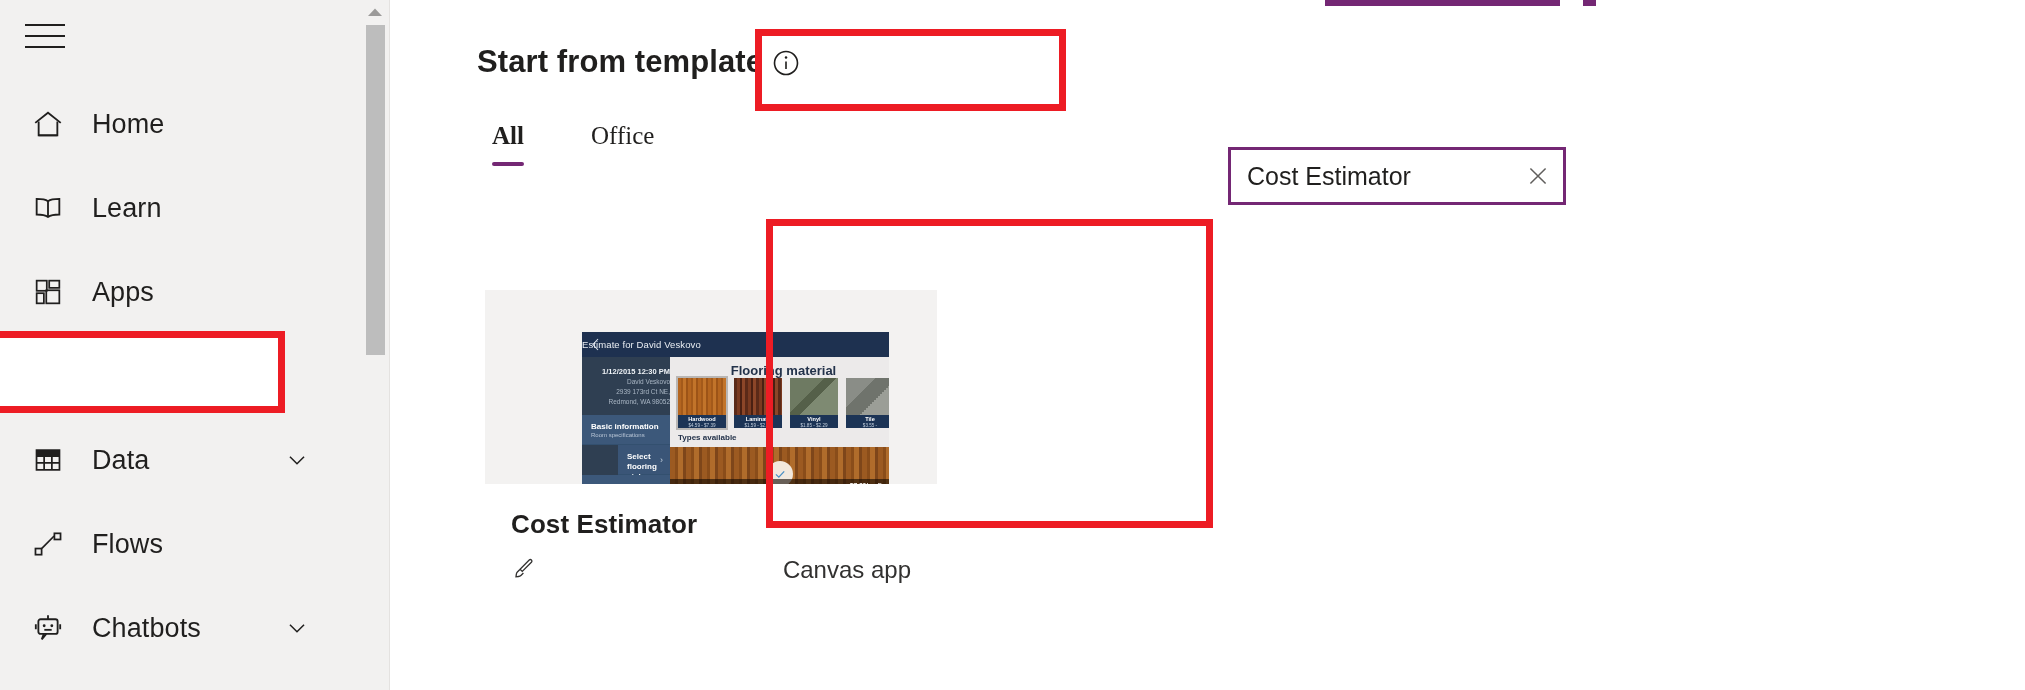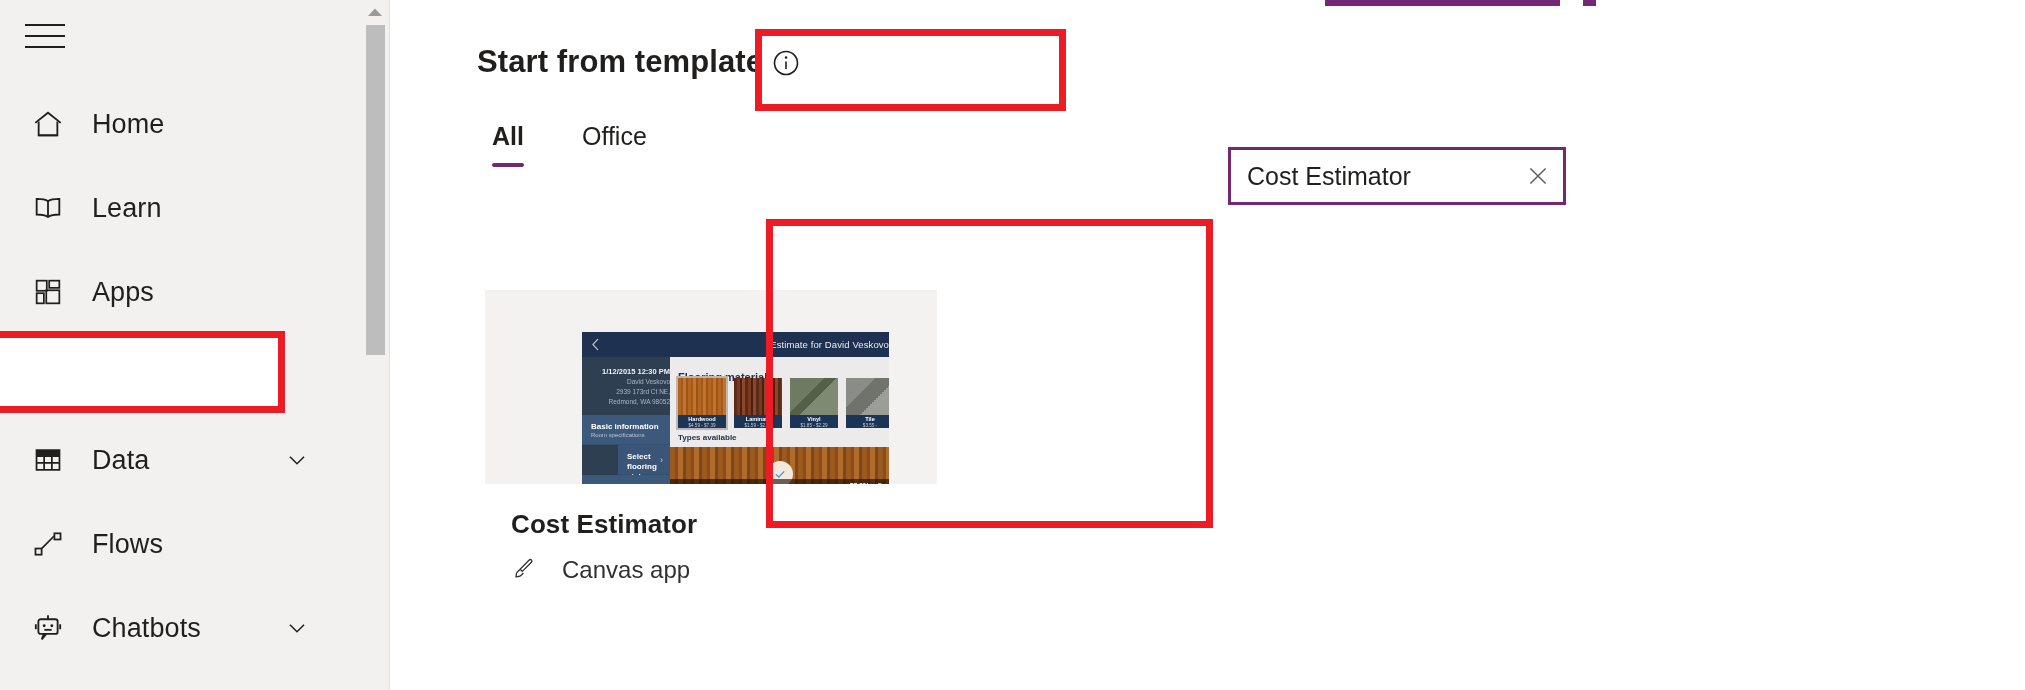--- a/index.html
+++ b/index.html
@@ -174,21 +174,22 @@
     margin-top: 2px;
   }
 
   
   #tabs {
     position: absolute;
     left: 88px;
     top: 122px;
     display: flex;
     align-items: flex-end;
-    gap: 0;
+    gap: 9px;
+    font-family: Liberation Serif, serif;
   }
   .tab {
     position: relative;
     padding: 0 14px 16px 14px;
     font-size: 25px;
     color: #201f1e;
     cursor: pointer;
     white-space: nowrap;
   }
   .tab + .tab { margin-left: 30px; }
@@ -289,20 +290,21 @@
     font-weight: bold;
     color: #201f1e;
     letter-spacing: 0.1px;
     line-height: 1.1;
   }
   #card-type-row {
     display: flex;
     align-items: center;
     gap: 26px;
     margin-top: 17px;
+    justify-content: space-between;
   }
   #card-type-label {
     font-size: 24px;
     color: #323130;
   }
 
   
   #mock {
     position: absolute;
     left: 97px;
@@ -321,25 +323,24 @@
     display: flex; align-items: center;
   }
   #mock-back {
     width: 26px; height: 25px;
     display: flex; align-items: center; justify-content: center;
     flex: 0 0 auto;
   }
   #mock-title {
     position: absolute;
     left: 0; right: 0;
-    text-align: right;
+    text-align: left;
     color: #e9edf2;
     font-size: 9.5px;
     letter-spacing: .1px;
-    padding-left: 40px;
   }
   #mock-left {
     position: absolute;
     left: 0; top: 25px;
     width: 88px; height: 135px;
     background: #2f3f52;
   }
   .mock-meta {
     padding: 9px 0 0 9px;
     color: #c7d0da;
@@ -363,22 +364,23 @@
     transform: translateY(-50%);
     color: #c3d0de; font-size: 9px;
   }
   #mock-right {
     position: absolute;
     left: 88px; top: 25px;
     width: 219px; height: 135px;
     background: #eceaea;
   }
   .mock-sec-label {
-    font-size: 11px; font-weight: bold; color: #23324a;
-    padding: 14px 0 0 8px;
+    font-size: 13px; font-weight: bold; color: #23324a;
+    padding: 6px 0 0 8px;
+    text-align: center;
   }
   #swatch-row {
     position: absolute;
     left: 8px; top: 21px;
     display: flex;
     gap: 8px;
   }
   .swatch {
     width: 48px;
     height: 50px;

